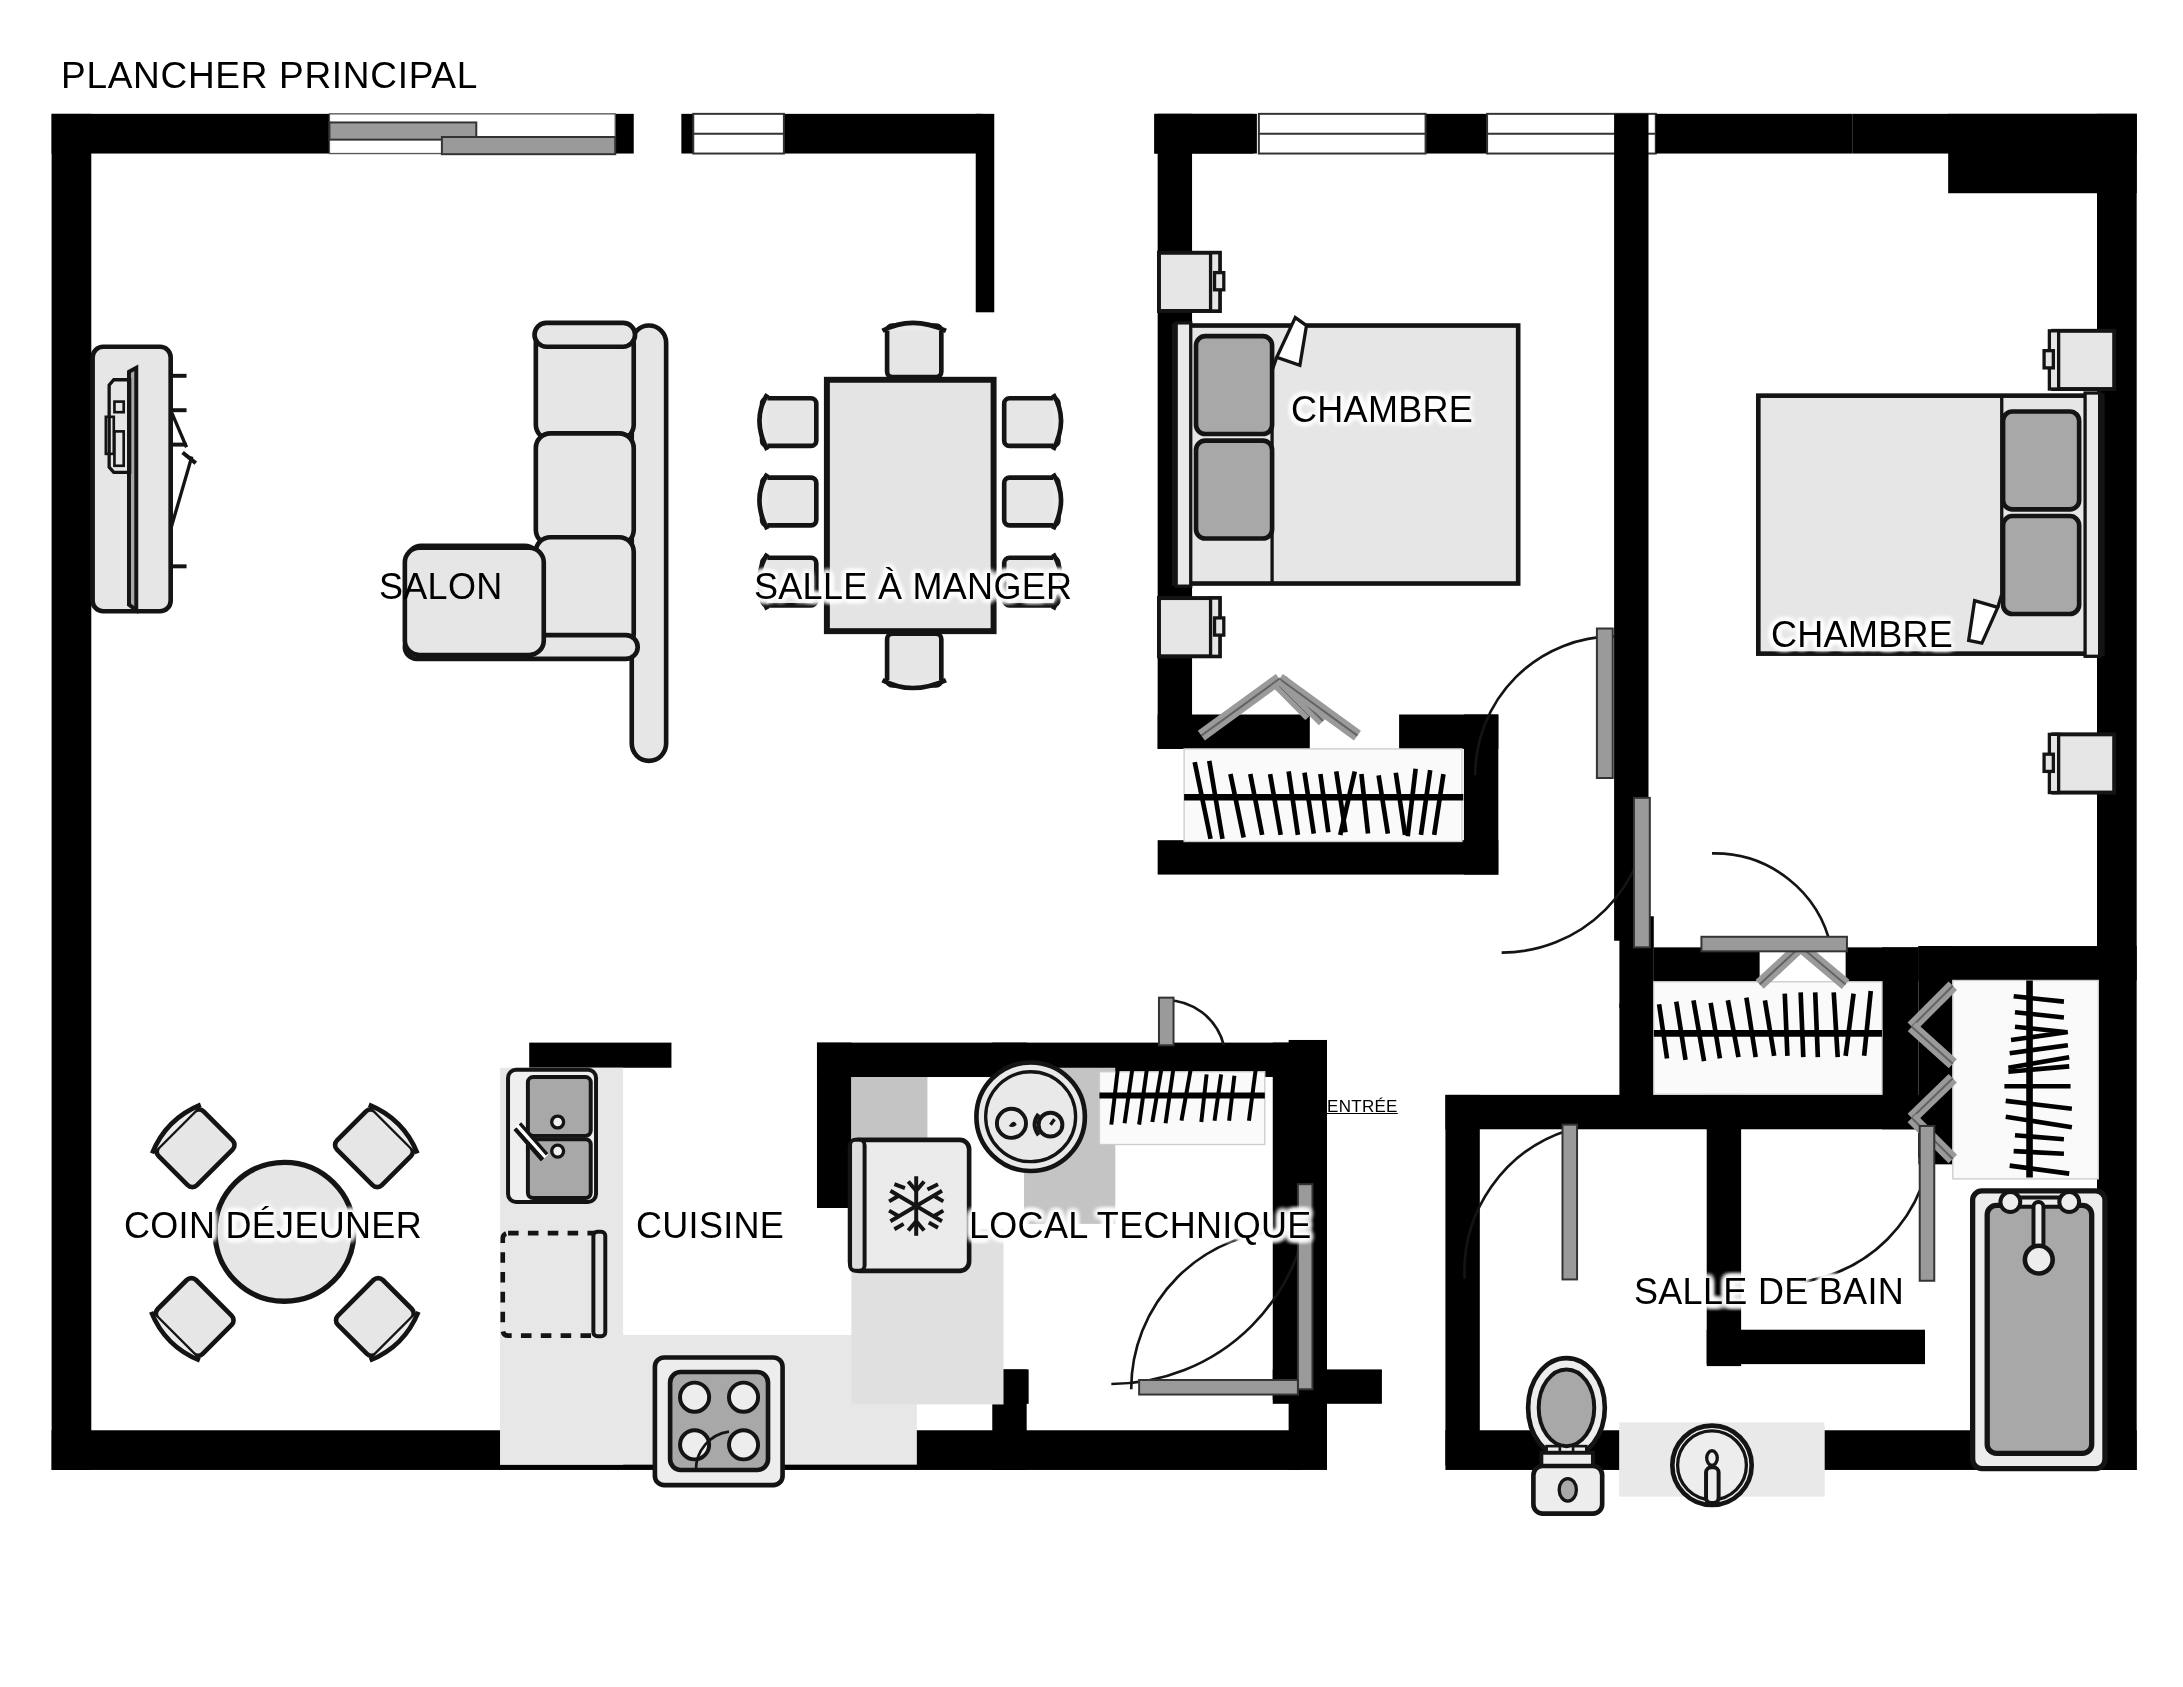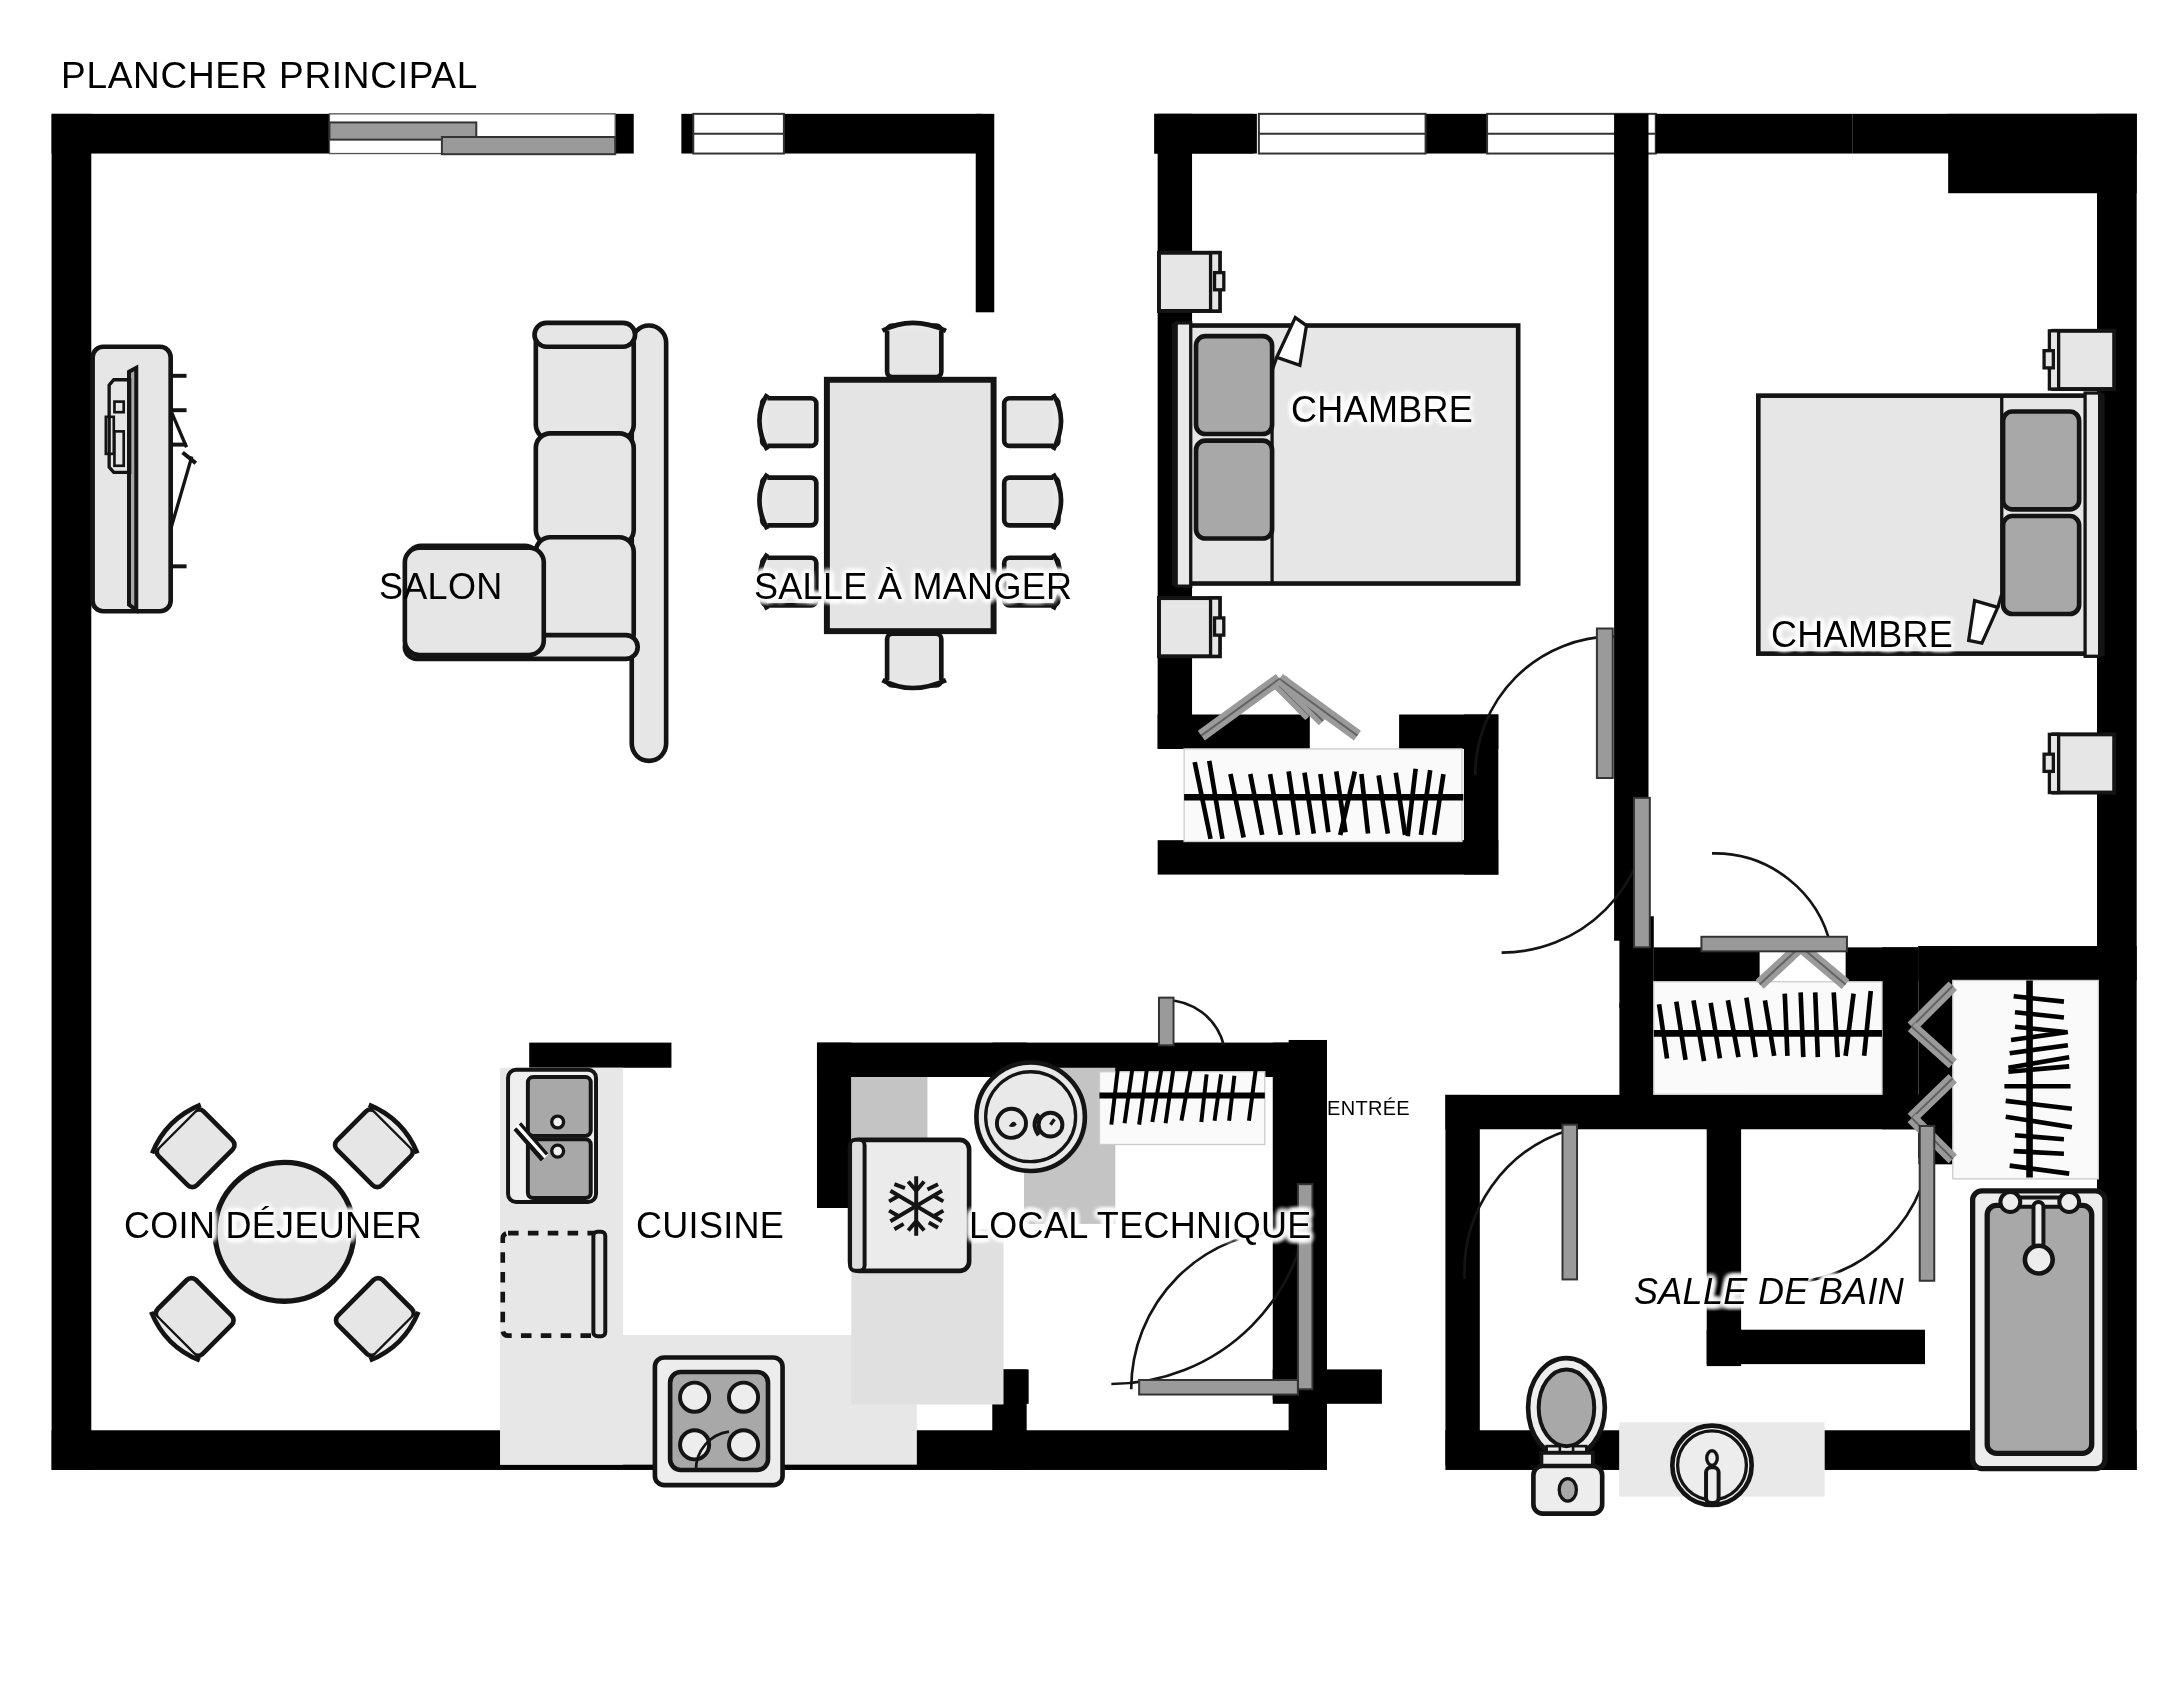--- a/index.html
+++ b/index.html
@@ -5,21 +5,21 @@
   html,body{margin:0;padding:0;background:#ffffff;}
   body{width:2183px;height:1687px;overflow:hidden;
        font-family:"Liberation Sans","DejaVu Sans",sans-serif;}
   #stage{position:relative;width:2183px;height:1354px;background:#fff;}
   svg.plan{position:absolute;left:0;top:0;width:2183px;height:1687px;display:block;}
 
   
   .lbl{position:absolute;color:#000;white-space:nowrap;font-weight:400;
        letter-spacing:0.3px;line-height:1;}
   .lbl.room{font-size:36px;}
-  .lbl.small{font-size:20px;}
+  .lbl.small{font-size:17px;text-decoration:underline;}
   .lbl.title{font-size:37px;letter-spacing:0.7px;}
   .lbl.halo{
      text-shadow:
        0 0 6.6px #fff, 0 0 6.6px #fff, 0 0 6.6px #fff, 0 0 6.6px #fff,
        3.3px 0 4px #fff, -3.3px 0 4px #fff, 0 3.3px 4px #fff, 0 -3.3px 4px #fff,
        2.6px 2.6px 4px #fff, -2.6px -2.6px 4px #fff, 2.6px -2.6px 4px #fff, -2.6px 2.6px 4px #fff;
   }
 </style>
 </head>
 <body>
@@ -482,18 +482,18 @@
   <div class="lbl room halo" style="left:1291px; top:392px;">CHAMBRE</div>
 
   <div class="lbl room halo" style="left:1771px; top:617px;">CHAMBRE</div>
 
   <div class="lbl room halo" style="left:124px; top:1208px;">COIN DÉJEUNER</div>
 
   <div class="lbl room" style="left:636px; top:1208px;">CUISINE</div>
 
   <div class="lbl room halo" style="left:969px; top:1208px;">LOCAL TECHNIQUE</div>
 
-  <div class="lbl room halo" style="left:1634px; top:1274px;font-style:italic;">SALLE DE BAIN</div>
+  <div class="lbl room halo" style="left:1634px; top:1274px;">SALLE DE BAIN</div>
 
   <div class="lbl small" style="left:1327px; top:1098px;">ENTRÉE</div>
 
 </div>
 
 
 </body></html>

